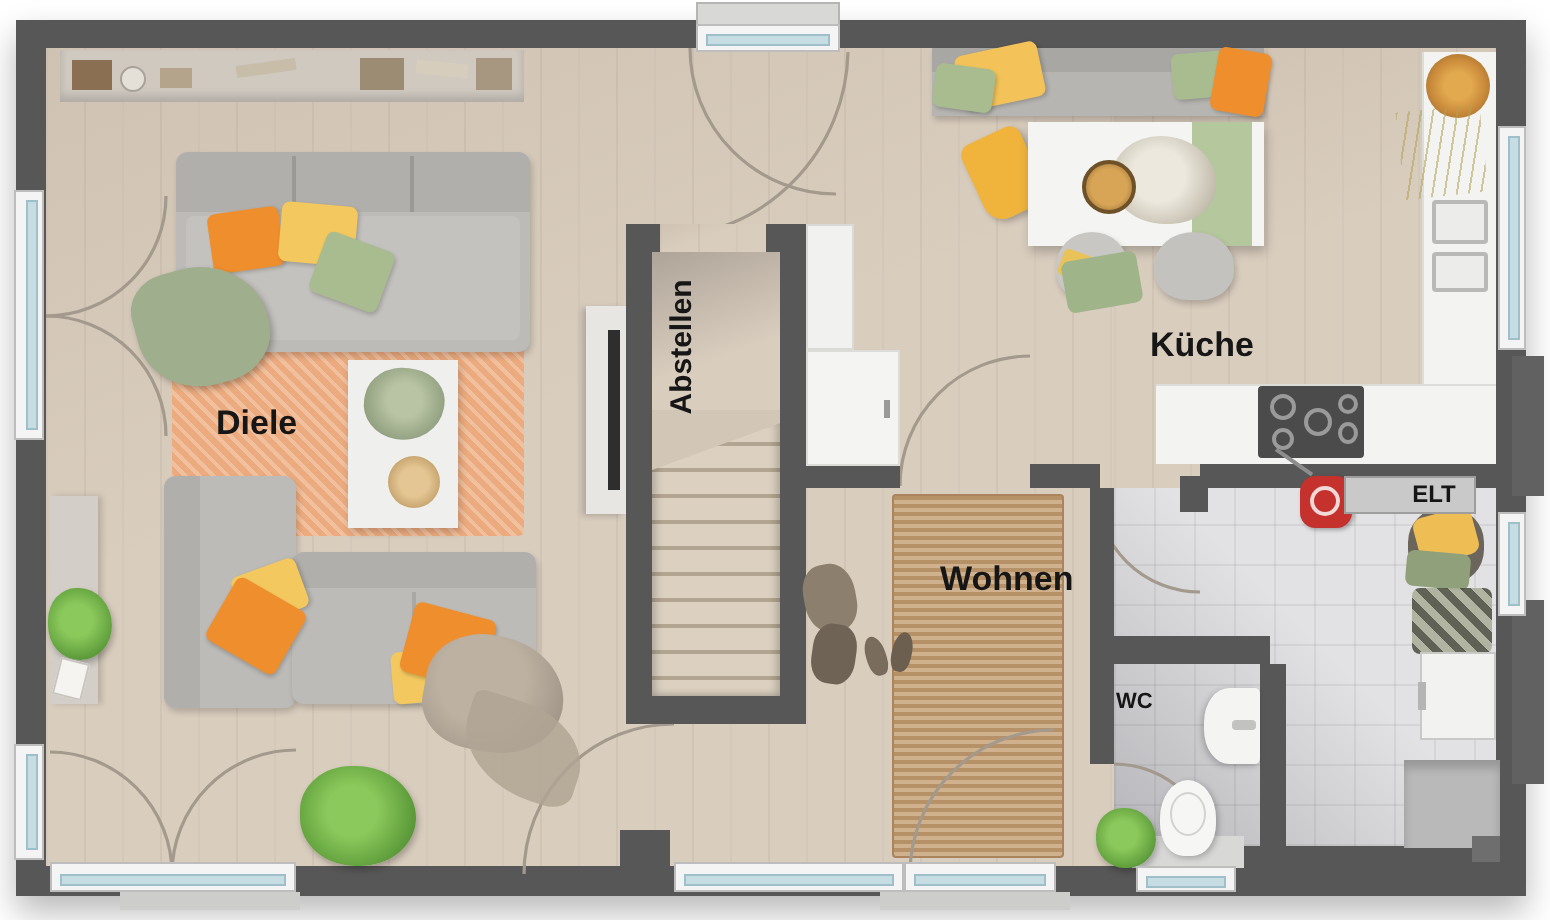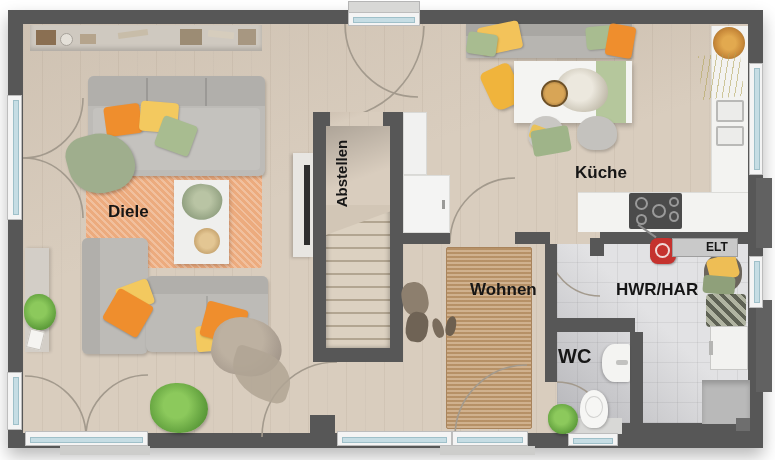--- a/index.html
+++ b/index.html
@@ -223,20 +223,19 @@
       <span class="glassV"></span>
     </div>
   <div class="abs win" style="left:749px;top:256px;width:14px;height:52px;">
       <span class="glassV"></span>
     </div>
 
   <div class="abs label" style="left:108px;top:202px;font-size:17px;">Diele</div>
   <div class="abs label" style="left:296px;top:165px;width:90px;text-align:center;font-size:15px;transform:rotate(-90deg);">Abstellen</div>
   <div class="abs label" style="left:575px;top:163px;font-size:17px;">Küche</div>
   <div class="abs label" style="left:470px;top:280px;font-size:17px;">Wohnen</div>
-  <div class="abs label" style="left:616px;top:280px;font-size:17px;">HWR/HAR</div>
-  <div class="abs label" style="left:558px;top:345px;font-size:20px;">WC</div>
+  <div class="abs label" style="left:558px;top:345px;font-size:11px;">WC</div>
   <div class="abs label" style="left:672px;top:240px;width:90px;text-align:center;font-size:12px;z-index:7;">ELT</div>
 
   <div class="abs" style="left:60px;top:446px;width:90px;height:9px;background:#cdcdcb;z-index:0;"></div>
   <div class="abs" style="left:440px;top:446px;width:95px;height:9px;background:#cdcdcb;z-index:0;"></div>
 
 </div>
 
 </body></html>

